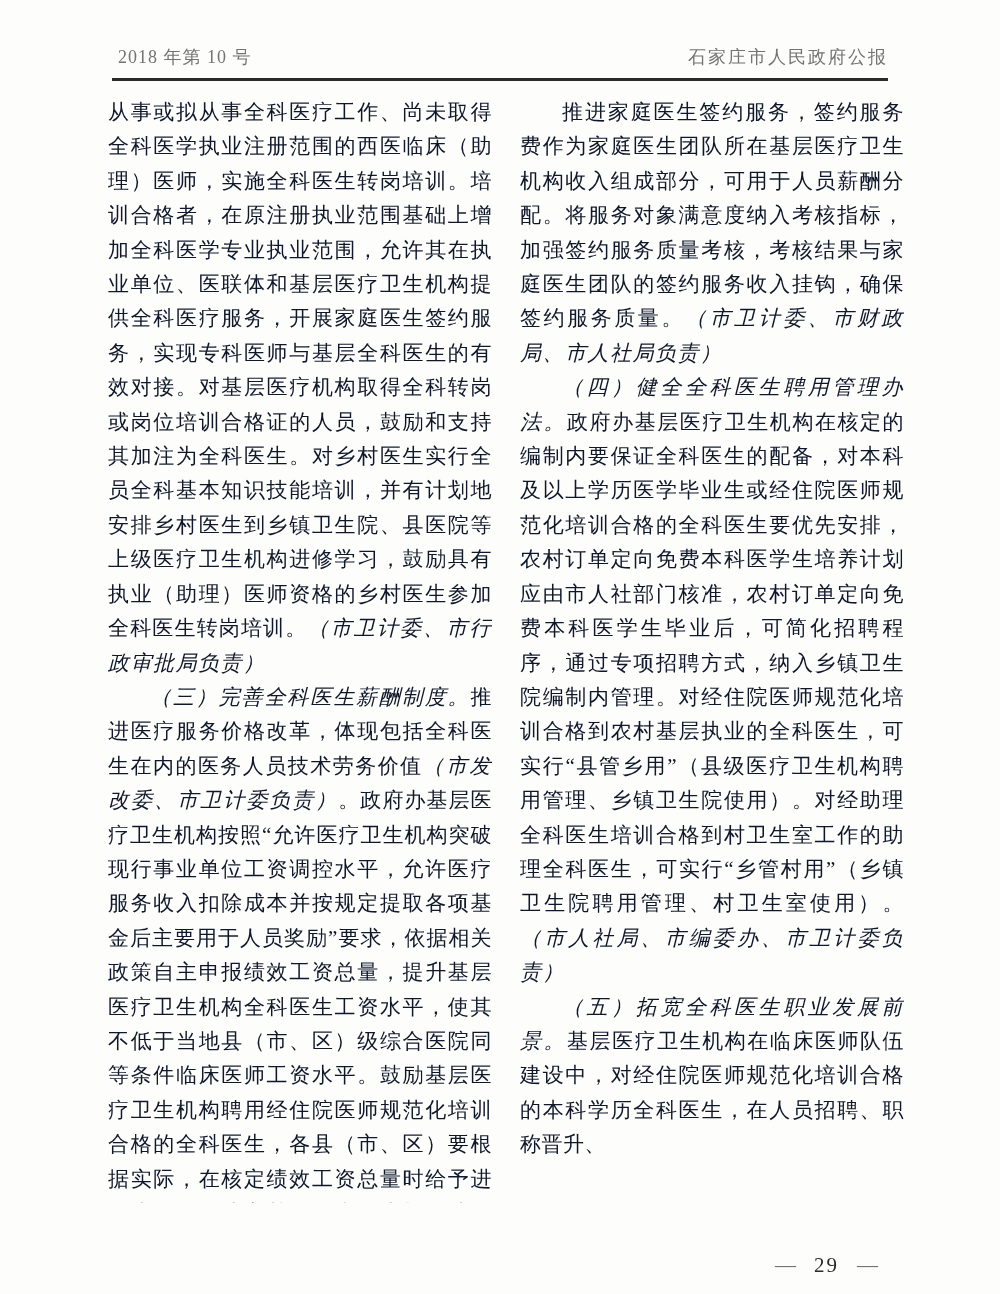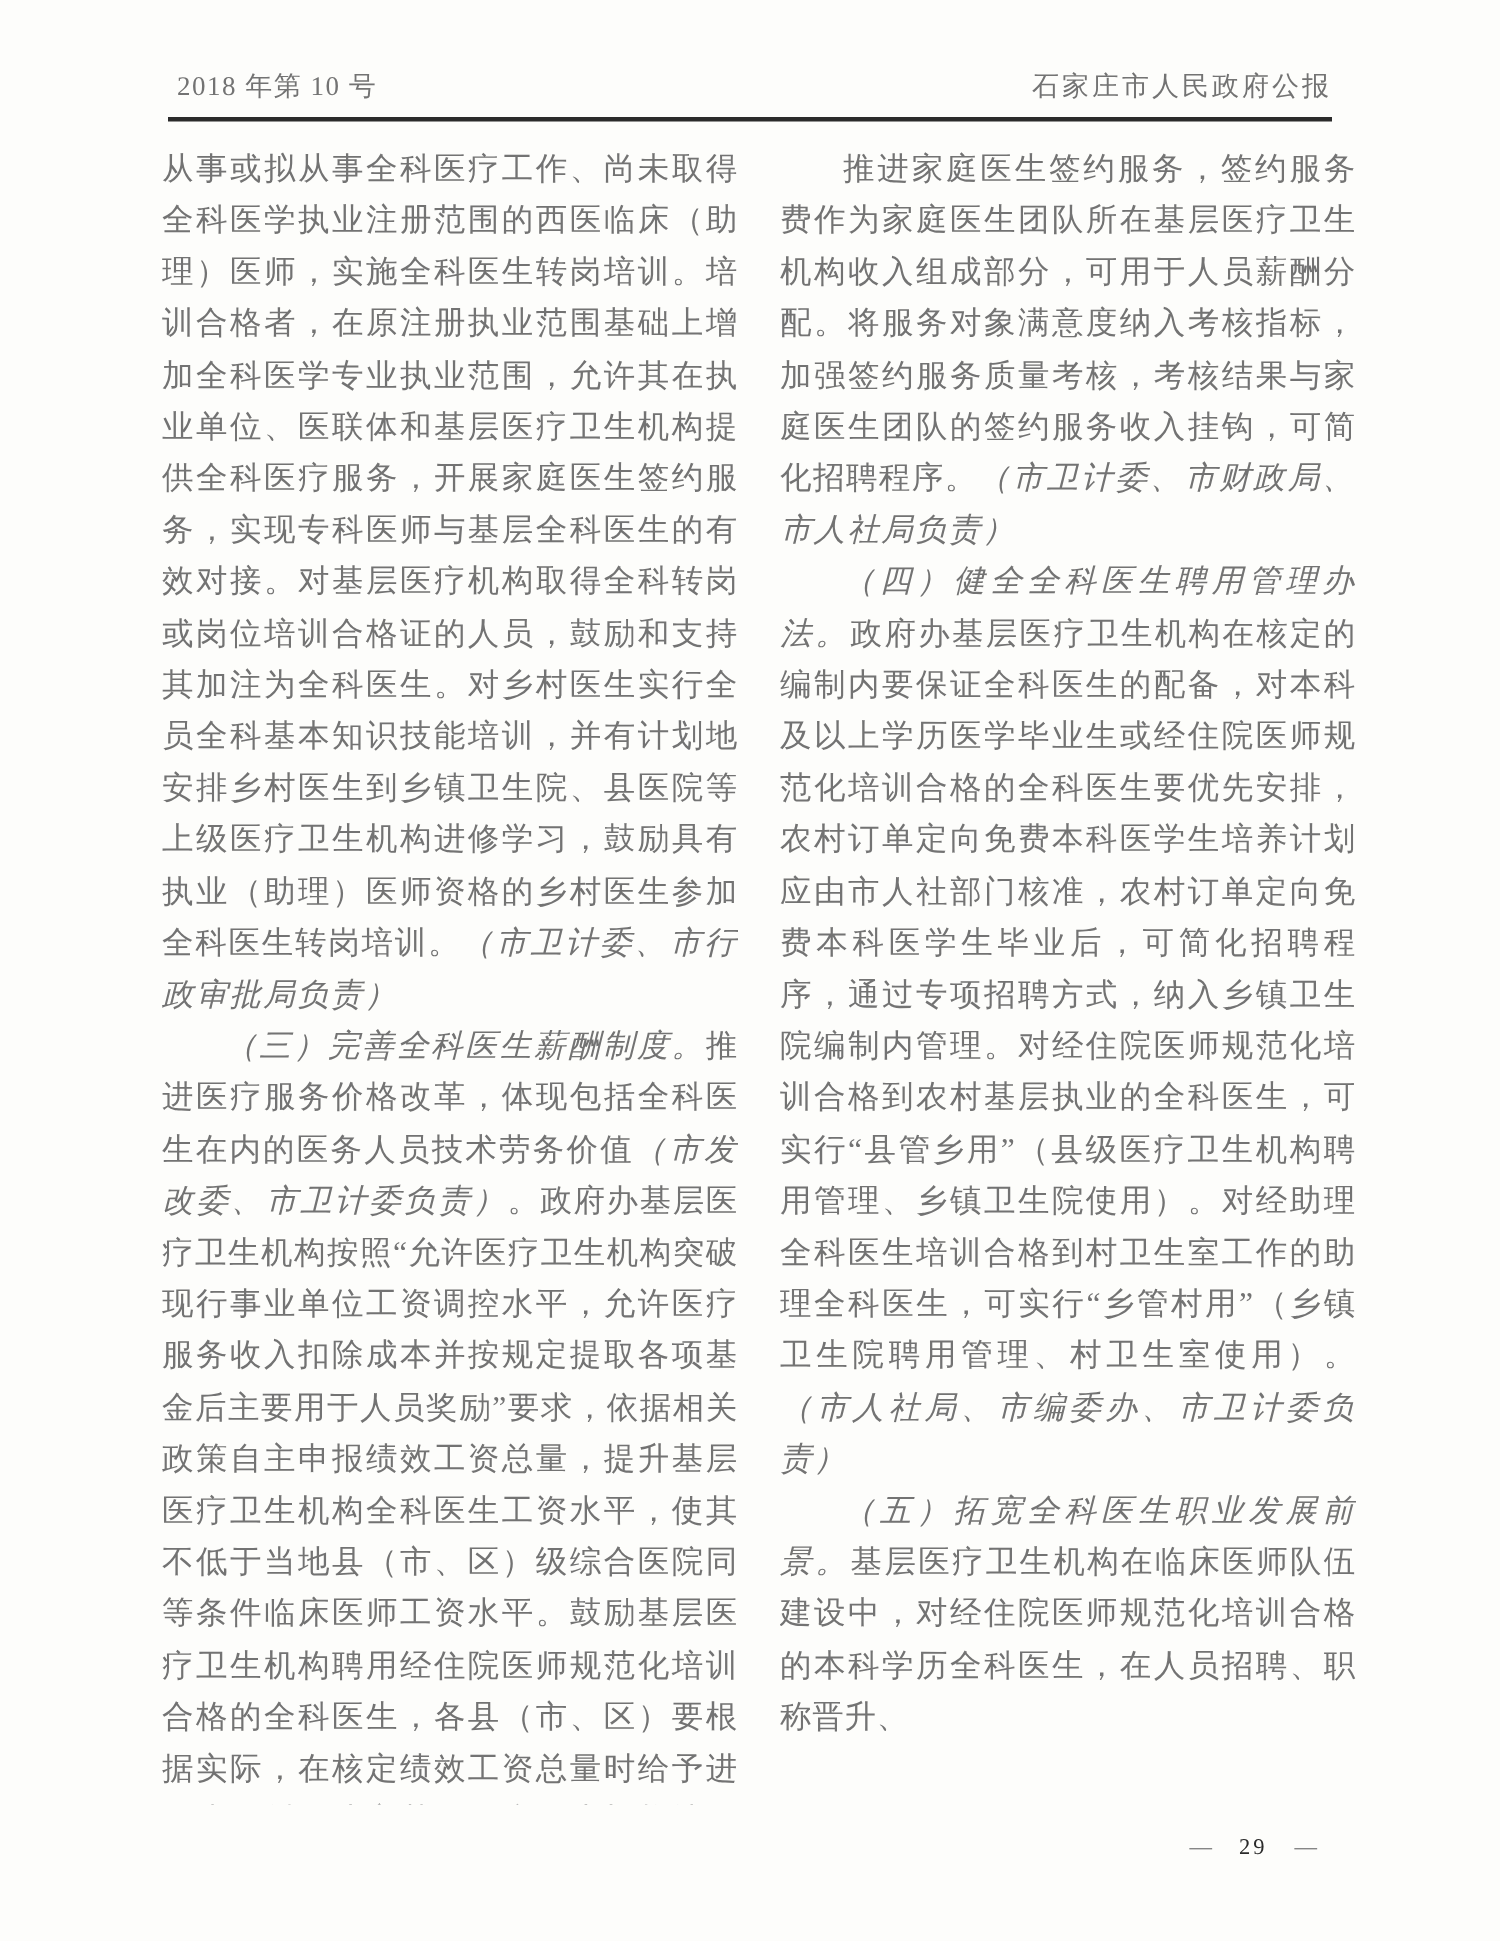--- a/index.html
+++ b/index.html
@@ -28,31 +28,31 @@
   
   .columns {
     position: absolute; top: 95px; left: 108px;
     display: flex; gap: 28px;
   }
   .col {
     width: 384px; height: 1108px; overflow: hidden;
     font-size: 21px; line-height: 34.4px;
     text-align: justify; text-justify: inter-character;
     letter-spacing: 0.5px;
-    color: #737373;
+    color: #0f172a;
   }
   p.para { margin: 0; text-indent: 0; }
   p.para.indent { text-indent: 2em; }
   .seg-kai { font-style: italic; letter-spacing: 1.5px; }
 
   
   .footer {
-    position: absolute; top: 1224px; left: 520px; width: 384px;
+    position: absolute; top: 1253px; left: 520px; width: 384px;
     text-align: right; padding-right: 26px; box-sizing: border-box;
-    font-size: 15px; color: #2a2a2a;
+    font-size: 21px; color: #2a2a2a;
   }
   .footer .dash { color: #6a6a6a; }
   .footer .num { margin: 0 18px; letter-spacing: 2px; }
 </style>
 </head>
 <body>
 
 <div class="page">
 
   <div class="header-row">
@@ -62,21 +62,21 @@
   <div class="header-rule"></div>
 
   <div class="columns">
 
     <div class="col">
       <p class="para"><span class="seg-song">从事或拟从事全科医疗工作、尚未取得全科医学执业注册范围的西医临床（助理）医师，实施全科医生转岗培训。培训合格者，在原注册执业范围基础上增加全科医学专业执业范围，允许其在执业单位、医联体和基层医疗卫生机构提供全科医疗服务，开展家庭医生签约服务，实现专科医师与基层全科医生的有效对接。对基层医疗机构取得全科转岗或岗位培训合格证的人员，鼓励和支持其加注为全科医生。对乡村医生实行全员全科基本知识技能培训，并有计划地安排乡村医生到乡镇卫生院、县医院等上级医疗卫生机构进修学习，鼓励具有执业（助理）医师资格的乡村医生参加全科医生转岗培训。</span><span class="seg-kai">（市卫计委、市行政审批局负责）</span></p>
       <p class="para indent"><span class="seg-kai">（三）完善全科医生薪酬制度。</span><span class="seg-song">推进医疗服务价格改革，体现包括全科医生在内的医务人员技术劳务价值</span><span class="seg-kai">（市发改委、市卫计委负责）</span><span class="seg-song">。政府办基层医疗卫生机构按照“允许医疗卫生机构突破现行事业单位工资调控水平，允许医疗服务收入扣除成本并按规定提取各项基金后主要用于人员奖励”要求，依据相关政策自主申报绩效工资总量，提升基层医疗卫生机构全科医生工资水平，使其不低于当地县（市、区）级综合医院同等条件临床医师工资水平。鼓励基层医疗卫生机构聘用经住院医师规范化培训合格的全科医生，各县（市、区）要根据实际，在核定绩效工资总量时给予进一步倾斜。建立基层医疗卫生机构绩效工资水平正常增长机制。完</span></p>
     </div>
 
     <div class="col">
-      <p class="para indent"><span class="seg-song">推进家庭医生签约服务，签约服务费作为家庭医生团队所在基层医疗卫生机构收入组成部分，可用于人员薪酬分配。将服务对象满意度纳入考核指标，加强签约服务质量考核，考核结果与家庭医生团队的签约服务收入挂钩，可简化招聘程序。</span><span class="seg-kai">（市卫计委、市财政局、市人社局负责）</span></p>
+      <p class="para indent"><span class="seg-song">推进家庭医生签约服务，签约服务费作为家庭医生团队所在基层医疗卫生机构收入组成部分，可用于人员薪酬分配。将服务对象满意度纳入考核指标，加强签约服务质量考核，考核结果与家庭医生团队的签约服务收入挂钩，确保签约服务质量。</span><span class="seg-kai">（市卫计委、市财政局、市人社局负责）</span></p>
       <p class="para indent"><span class="seg-kai">（四）健全全科医生聘用管理办法。</span><span class="seg-song">政府办基层医疗卫生机构在核定的编制内要保证全科医生的配备，对本科及以上学历医学毕业生或经住院医师规范化培训合格的全科医生要优先安排，农村订单定向免费本科医学生培养计划应由市人社部门核准，农村订单定向免费本科医学生毕业后，可简化招聘程序，通过专项招聘方式，纳入乡镇卫生院编制内管理。对经住院医师规范化培训合格到农村基层执业的全科医生，可实行“县管乡用”（县级医疗卫生机构聘用管理、乡镇卫生院使用）。对经助理全科医生培训合格到村卫生室工作的助理全科医生，可实行“乡管村用”（乡镇卫生院聘用管理、村卫生室使用）。</span><span class="seg-kai">（市人社局、市编委办、市卫计委负责）</span></p>
       <p class="para indent"><span class="seg-kai">（五）拓宽全科医生职业发展前景。</span><span class="seg-song">基层医疗卫生机构在临床医师队伍建设中，对经住院医师规范化培训合格的本科学历全科医生，在人员招聘、职称晋升、</span></p>
     </div>
 
   </div>
 
   <div class="footer">
     <span class="dash">—</span><span class="num">29</span><span class="dash">—</span>
   </div>
 

